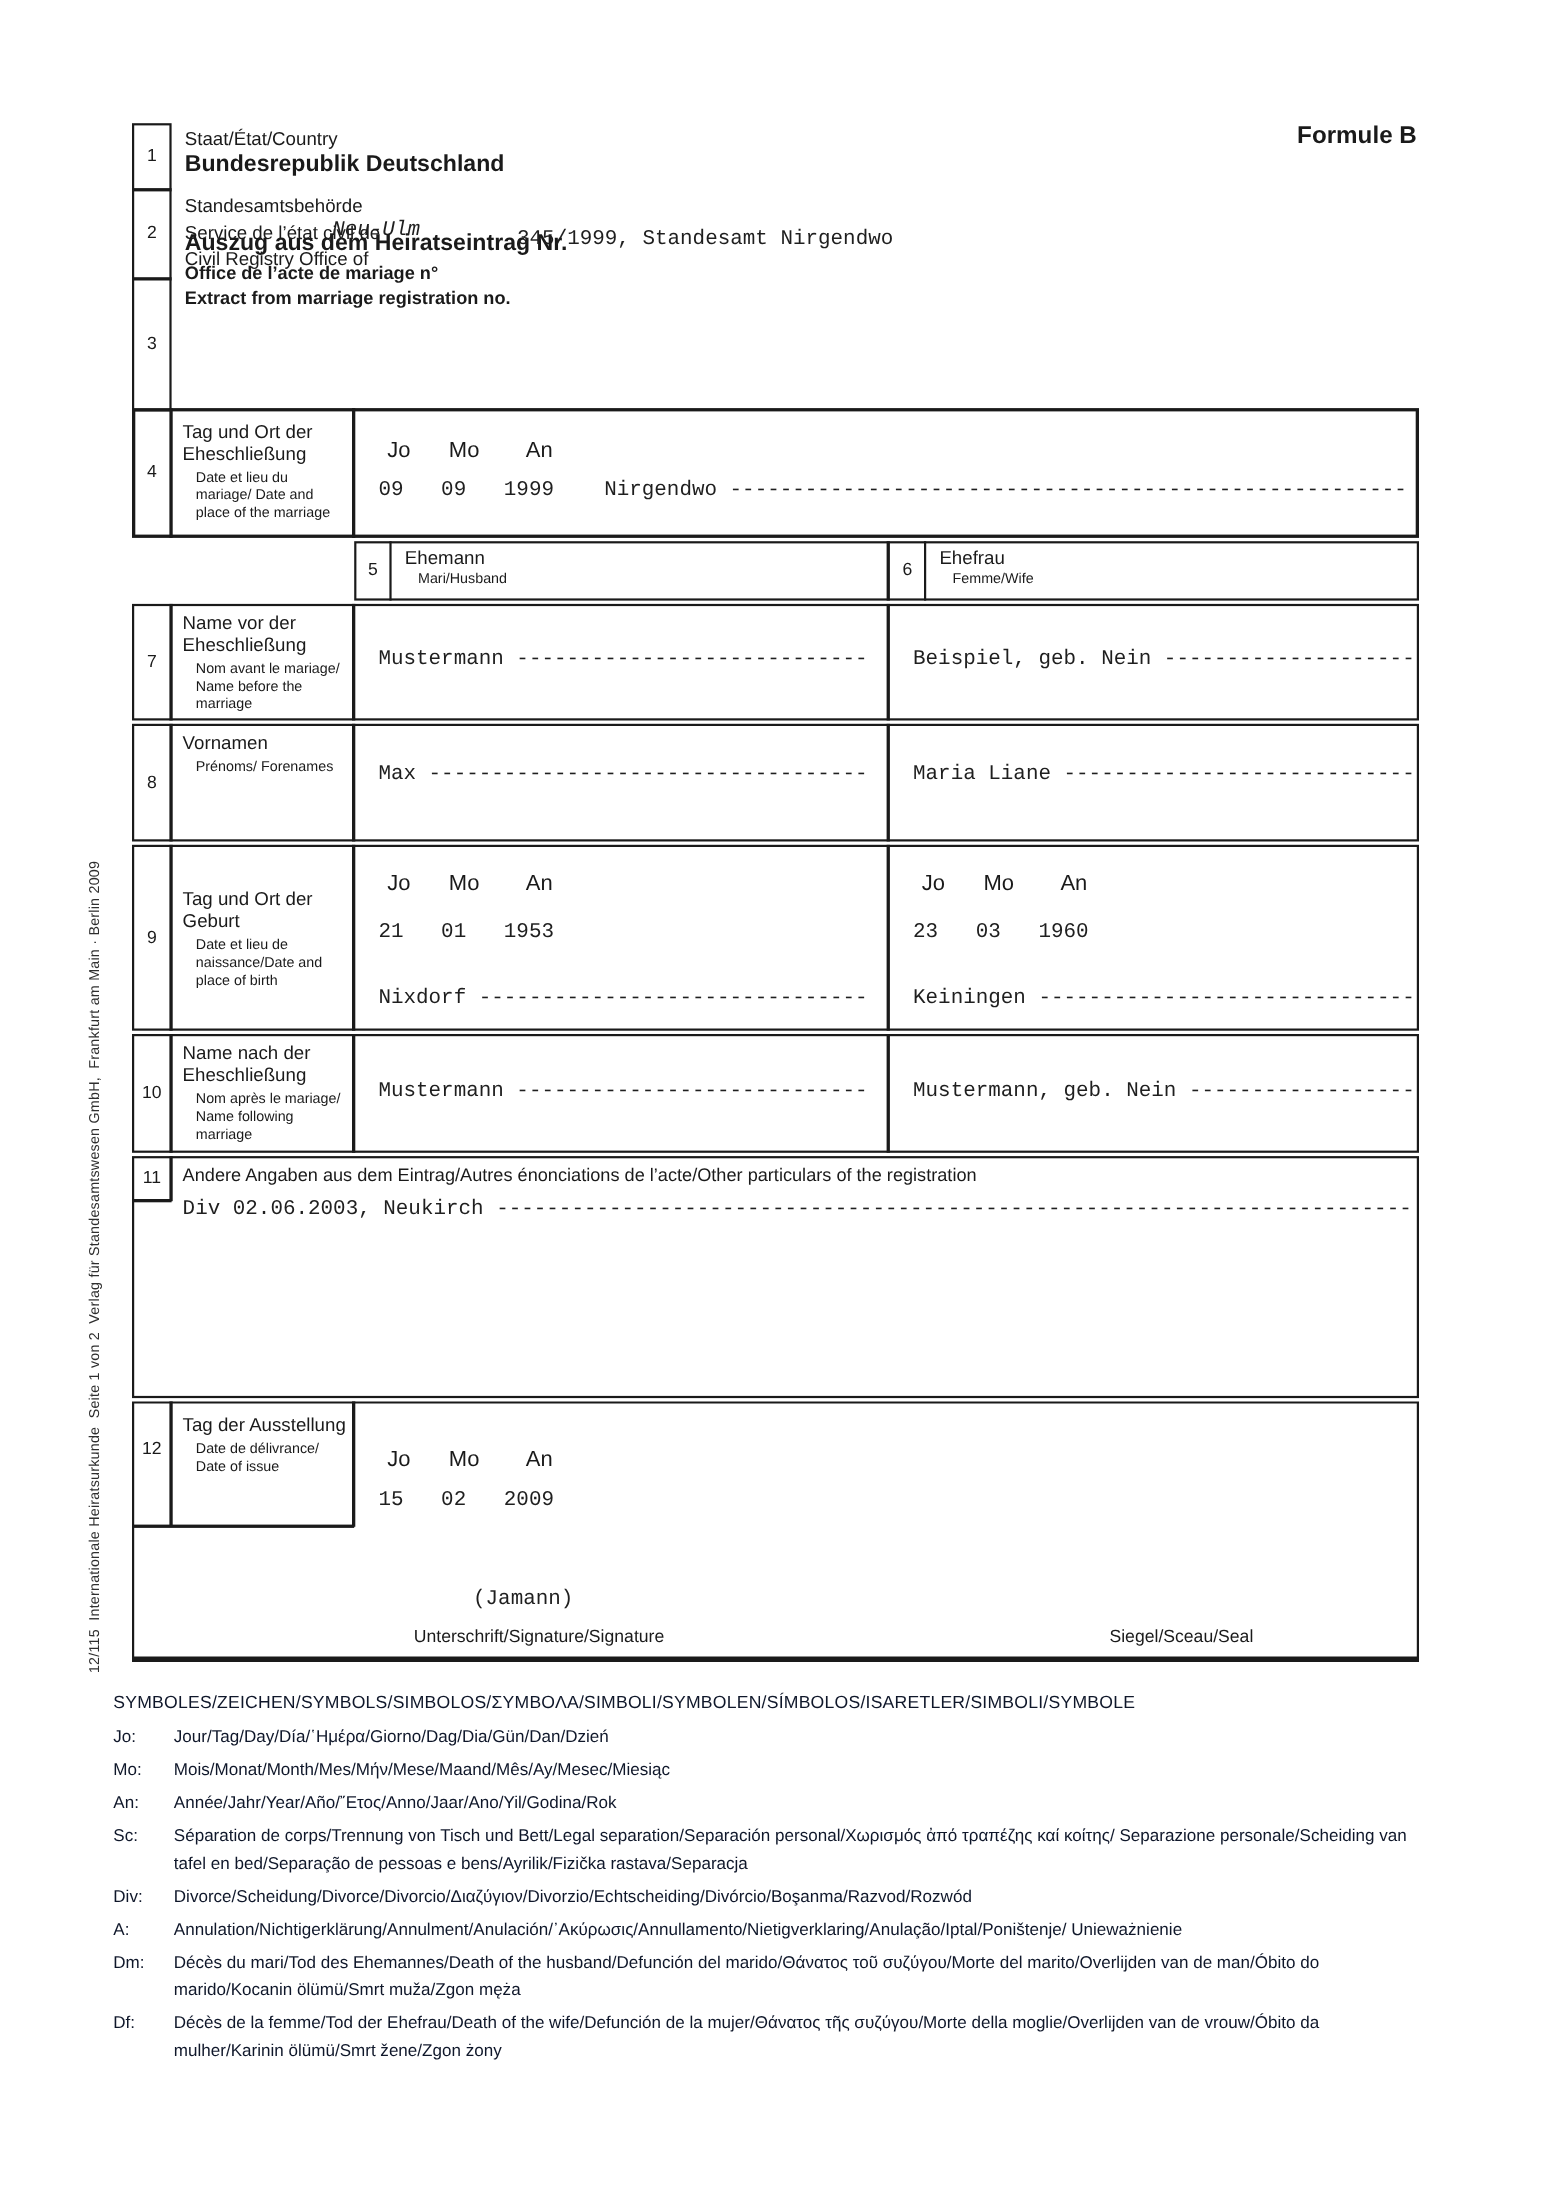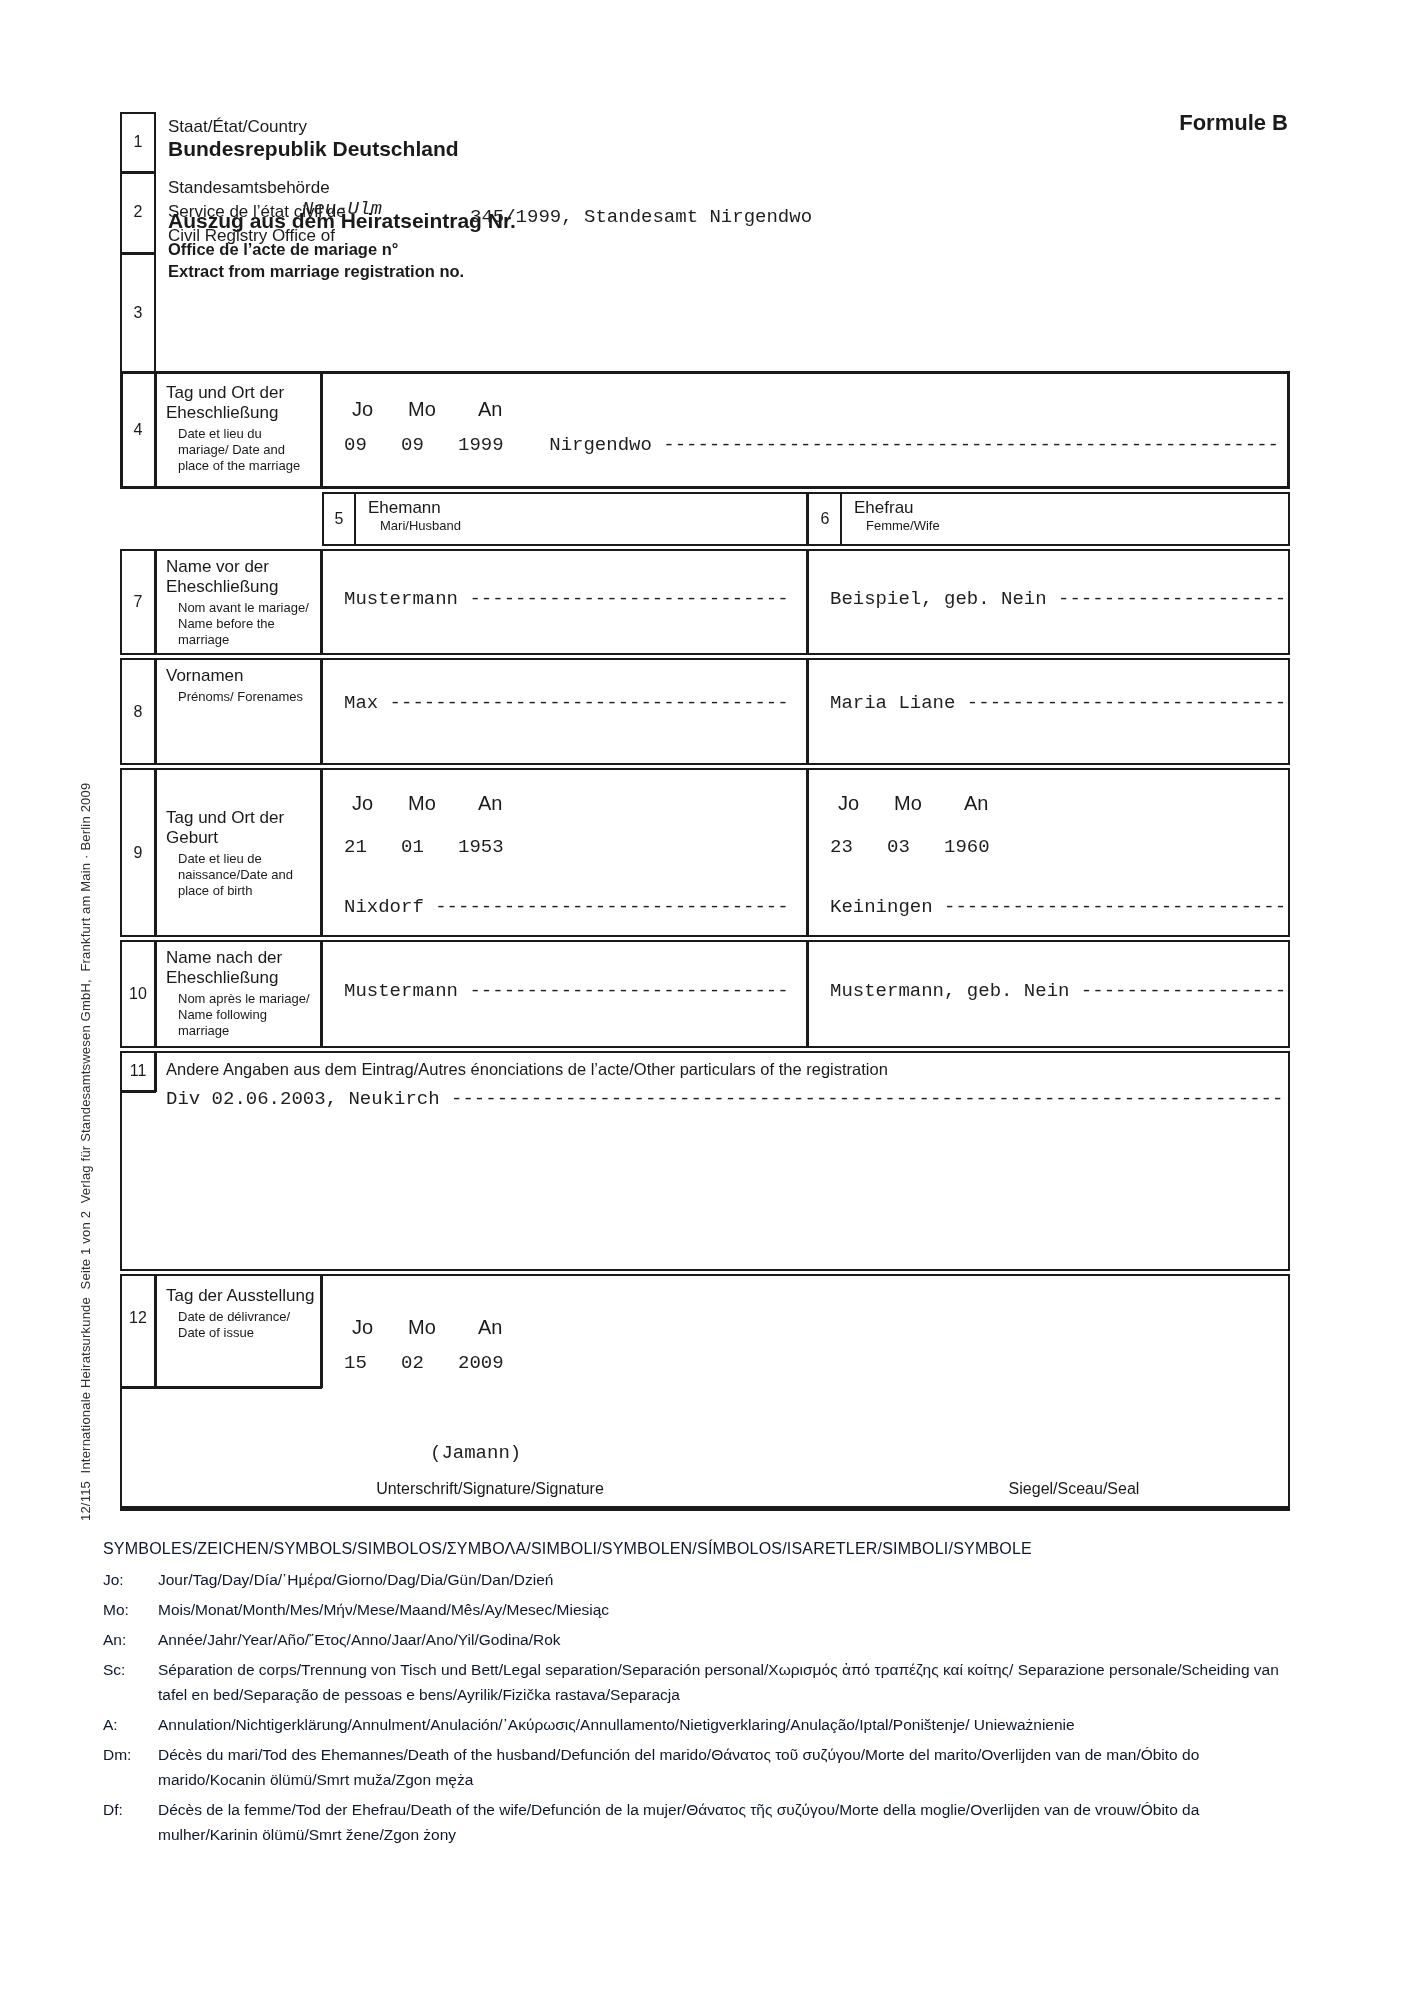--- a/index.html
+++ b/index.html
@@ -187,20 +187,24 @@
     </div>
     <div class="legend-row">
       <span class="legend-key">An:</span>
       <span class="legend-text">Année/Jahr/Year/Año/῎Ετος/Anno/Jaar/Ano/Yil/Godina/Rok</span>
     </div>
     <div class="legend-row">
       <span class="legend-key">Sc:</span>
       <span class="legend-text">Séparation de corps/Trennung von Tisch und Bett/Legal separation/Separación personal/Χωρισμός ἀπό τραπέζης καί κοίτης/ Separazione personale/Scheiding van tafel en bed/Separação de pessoas e bens/Ayrilik/Fizička rastava/Separacja</span>
     </div>
     <div class="legend-row">
+      <span class="legend-key">Div:</span>
+      <span class="legend-text">Divorce/Scheidung/Divorce/Divorcio/Διαζύγιον/Divorzio/Echtscheiding/Divórcio/Boşanma/Razvod/Rozwód</span>
+    </div>
+    <div class="legend-row">
       <span class="legend-key">A:</span>
       <span class="legend-text">Annulation/Nichtigerklärung/Annulment/Anulación/᾽Ακύρωσις/Annullamento/Nietigverklaring/Anulação/Iptal/Poništenje/ Unieważnienie</span>
     </div>
     <div class="legend-row">
       <span class="legend-key">Dm:</span>
       <span class="legend-text">Décès du mari/Tod des Ehemannes/Death of the husband/Defunción del marido/Θάνατος τοῦ συζύγου/Morte del marito/Overlijden van de man/Óbito do marido/Kocanin ölümü/Smrt muža/Zgon męża</span>
     </div>
     <div class="legend-row">
       <span class="legend-key">Df:</span>
       <span class="legend-text">Décès de la femme/Tod der Ehefrau/Death of the wife/Defunción de la mujer/Θάνατος τῆς συζύγου/Morte della moglie/Overlijden van de vrouw/Óbito da mulher/Karinin ölümü/Smrt žene/Zgon żony</span>

